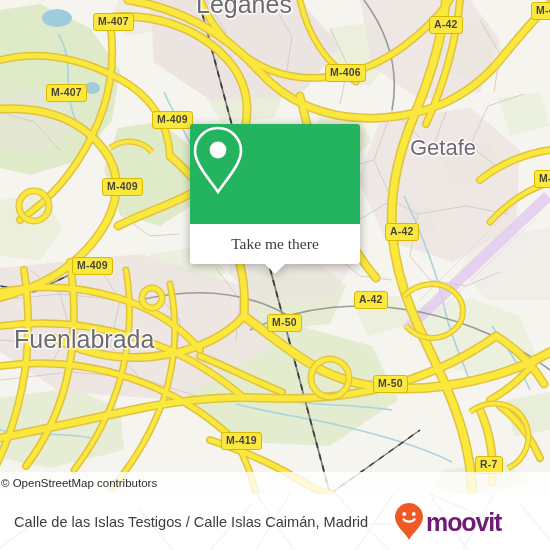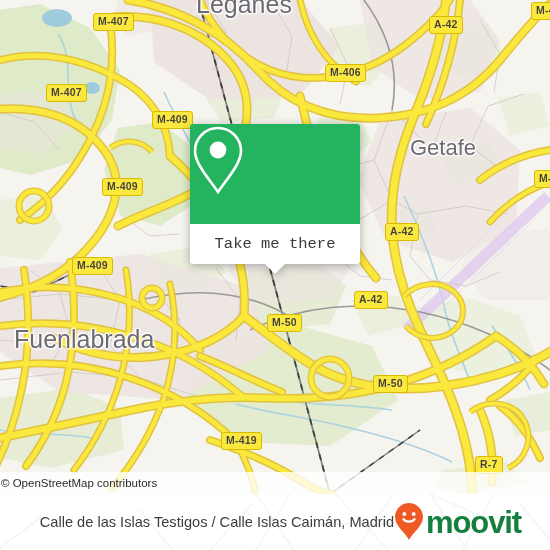--- a/index.html
+++ b/index.html
@@ -2,21 +2,21 @@
 <html><head>
 <meta charset="utf-8">
 <style>
   * { box-sizing: border-box; margin: 0; padding: 0; }
   html, body {
     width: 550px; height: 550px;
     font-family: "Liberation Sans", sans-serif;
     background: #ffffff;
     overflow: hidden;
   }
-  #app { position: relative; width: 550px; height: 550px; overflow: hidden; text-align: right; }
+  #app { position: relative; width: 550px; height: 550px; overflow: hidden; }
 
   
   #map {
     position: absolute; left: 0; top: 0;
     width: 550px; height: 494px;
     background: #f6f4ef;
     overflow: hidden;
   }
   #map svg { position: absolute; left: 0; top: 0; display: block; }
 
@@ -67,21 +67,21 @@
   #popup-foot {
     height: 40px;
     background: #ffffff;
     border-radius: 0 0 3px 3px;
     display: flex; align-items: center; justify-content: center;
     position: relative;
   }
   #popup-foot-label {
     color: #3b3b3b;
     font-size: 15.5px;
-    font-family: Liberation Mono, monospace;
+    font-family: Liberation Serif, serif;
   }
   #popup-tail {
     position: absolute;
     left: 50%; bottom: -10px;
     margin-left: -11px;
     width: 0; height: 0;
     border-left: 11px solid transparent;
     border-right: 11px solid transparent;
     border-top: 11px solid #ffffff;
   }
@@ -117,23 +117,23 @@
   #footer-title {
     flex: 1 1 auto;
     color: #3c3c42;
     font-size: 14.6px;
     line-height: 19px;
     max-width: 380px;
     font-family: "Liberation Sans", sans-serif;
   }
   #brand { display: flex; align-items: center; flex: 0 0 auto; gap: 2px; }
   #brand-text {
-    font-size: 31px;
+    font-size: 25px;
     font-weight: bold;
-    color: #15803d;
+    color: #701a75;
     letter-spacing: -1.1px;
     line-height: 31px;
     font-family: "Liberation Sans", sans-serif;
   }
 </style>
 </head>
 <body>
 
 <div id="app">
 

